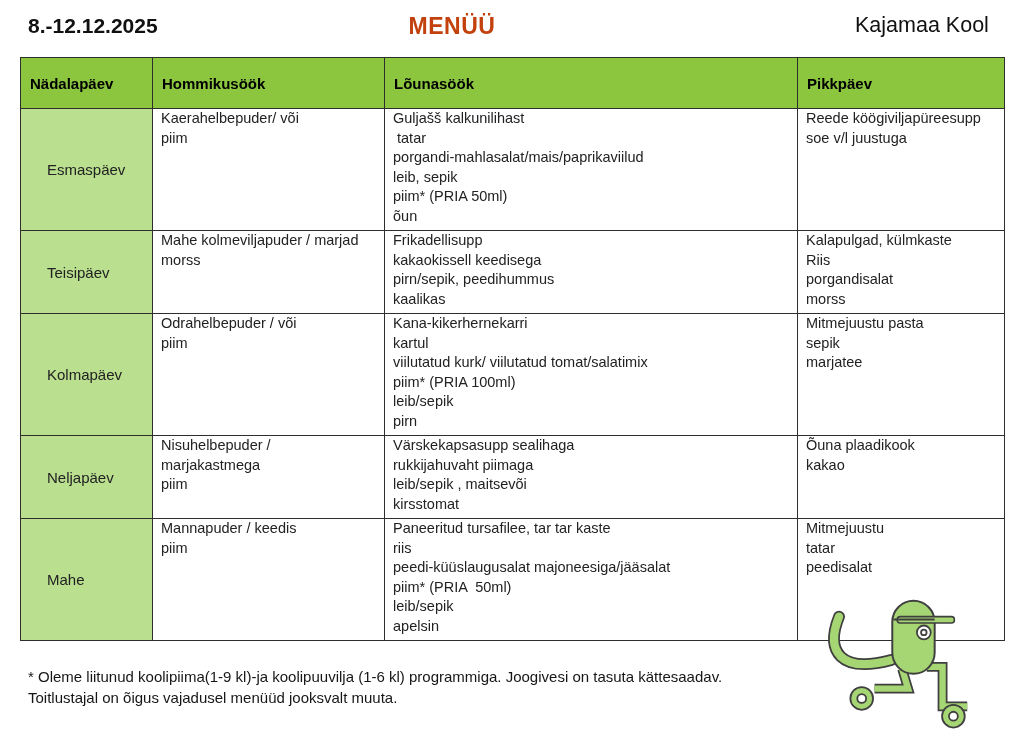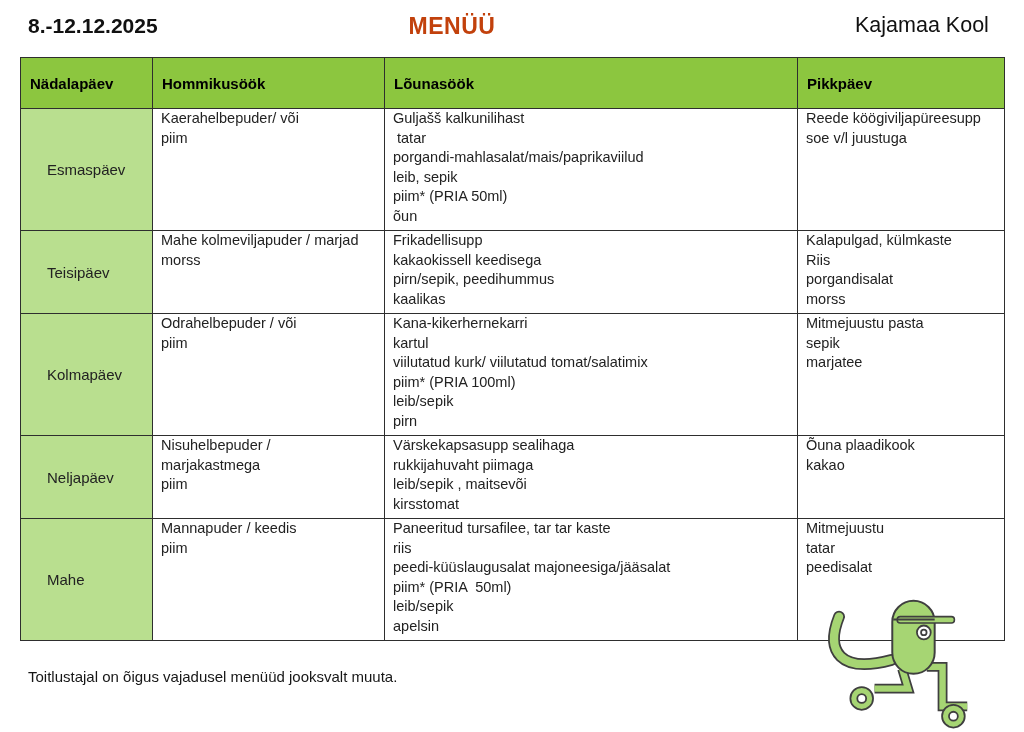--- a/index.html
+++ b/index.html
@@ -176,20 +176,21 @@
 leib/sepik
 apelsin</td>
       <td class="menu-cell">Mitmejuustu
 tatar
 peedisalat</td>
     </tr>
   </tbody>
 </table>
 
 <div class="footnotes">
+  <div>* Oleme liitunud koolipiima(1-9 kl)-ja koolipuuvilja (1-6 kl) programmiga. Joogivesi on tasuta kättesaadav.</div>
   <div>Toitlustajal on õigus vajadusel menüüd jooksvalt muuta.</div>
 
 </div>
 
 <svg class="mascot" viewBox="0 0 194 142" xmlns="http://www.w3.org/2000/svg" aria-hidden="true">
 
   <path d="M 23 27 C 9 62, 24 85, 76 71" fill="none" stroke="#3f3f3f" stroke-width="12" stroke-linecap="round"></path>
   <path d="M 23 27 C 9 62, 24 85, 76 71" fill="none" stroke="#a6d573" stroke-width="8.5" stroke-linecap="round"></path>
 
   <path d="M 87 80 L 93 100 L 59 100" fill="none" stroke="#3f3f3f" stroke-width="10" stroke-linejoin="miter"></path>

